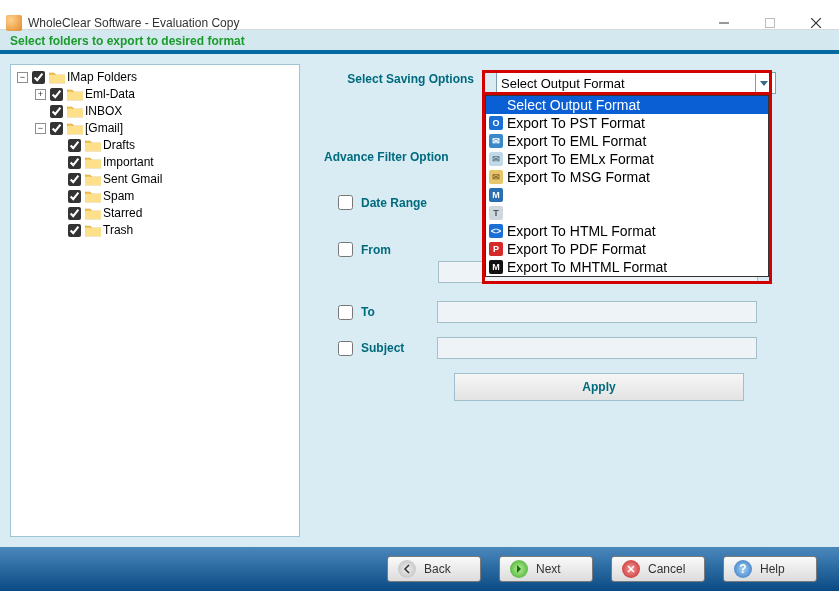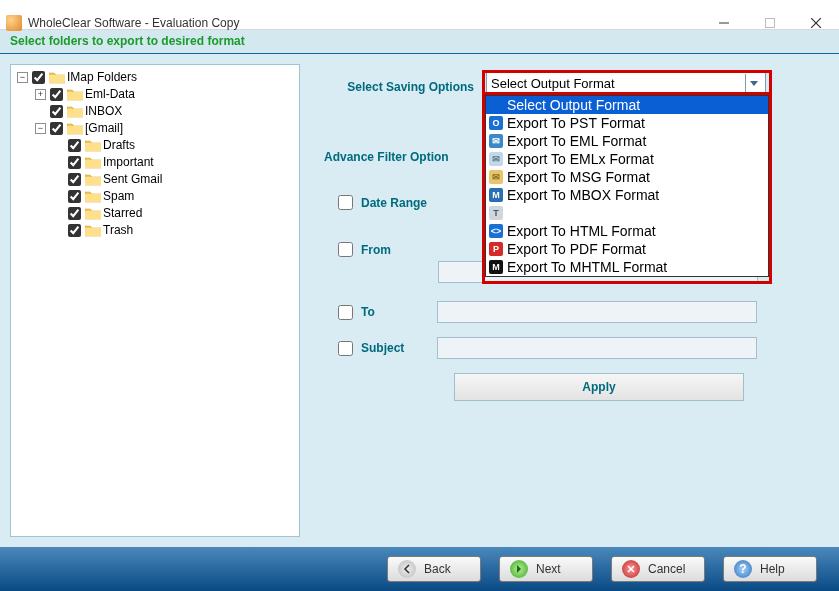--- a/index.html
+++ b/index.html
@@ -8,41 +8,41 @@
 
 .titlebar { height: 30px; background: #fff; display: flex; align-items: center; padding: 16px 0 0 6px; border-bottom: 1px solid #d7d7d7; }
 .titlebar .app-icon { width: 16px; height: 16px; margin-right: 6px; background: radial-gradient(circle at 30% 30%, #ffd28a, #e08a2e); border-radius: 2px; }
 .titlebar .title { color: #333; flex: 1; }
 .titlebar .win-controls { display: flex; }
 .titlebar .win-btn { width: 46px; height: 30px; display: flex; align-items: center; justify-content: center; color: #333; }
 .titlebar .win-btn svg { width: 10px; height: 10px; }
 .titlebar .win-btn.max { color: #a9a9a9; }
 
 
-.instruct { height: 24px; background: #d4e8ef; color: #1a9b2a; font-weight: bold; padding: 4px 10px; border-bottom: 1px solid #0369a1; }
+.instruct { height: 24px; background: #d4e8ef; color: #1a9b2a; font-weight: bold; padding: 4px 10px; border-bottom: 4px solid #0369a1; }
 
 
 .main { height: 493px; background: #d9ecf3; display: flex; padding: 10px 14px 10px 10px; gap: 24px; }
 
 
 .tree-panel { width: 290px; height: 473px; background: #fff; border: 1px solid #9fc4d3; overflow: auto; padding: 4px 0 0 6px; }
 .tree ul { list-style: none; padding-left: 18px; }
 .tree > ul { padding-left: 0; }
 .tree li { white-space: nowrap; line-height: 17px; position: relative; }
 .tree .row { display: flex; align-items: center; gap: 2px; }
 .expander { width: 11px; height: 11px; border: 1px solid #8e8e8e; display: inline-flex; align-items: center; justify-content: center; font-size: 9px; line-height: 1; color: #333; margin-right: 2px; background: #fff; }
 .expander.none { border: none; background: transparent; }
 .tree input[type="checkbox"] { width: 13px; height: 13px; margin: 0 2px 0 0; accent-color: #333; }
 .folder-icon { width: 16px; height: 13px; display: inline-block; }
 .folder-icon svg { width: 16px; height: 13px; display: block; }
 .tree-label { color: #000; }
 
 
 .form { flex: 1; padding-top: 8px; position: relative; }
-.form-row { display: flex; align-items: flex-end; gap: 6px; }
+.form-row { display: flex; align-items: flex-start; gap: 16px; }
 .form-label { color: #006a7d; font-weight: bold; width: 150px; text-align: left; }
 .saving-row { margin-bottom: 56px; }
 .saving-row .form-label { text-align: right; margin-right: 6px; }
 
 .select-box { position: relative; width: 280px; height: 22px; border: 1px solid #7a9fb0; background: #fff; display: flex; align-items: center; padding: 0 4px; }
 .select-box .sel-text { flex: 1; color: #000; font-size: 13px; }
 .select-box .sel-arrow { width: 16px; height: 18px; border-left: 1px solid #7a9fb0; display: flex; align-items: center; justify-content: center; }
 .select-box .sel-arrow svg { width: 8px; height: 5px; }
 
 .highlight-frame { position: absolute; border: 3px solid #d30000; pointer-events: none; }
@@ -275,21 +275,20 @@
       <div class="opt">
           <span class="opt-ico" style="background:#c2d8e6;color:#5a7a8e">✉</span>
           <span>Export To EMLx Format</span>
         </div>
       <div class="opt">
           <span class="opt-ico" style="background:#e6c56b;color:#8a6a2a">✉</span>
           <span>Export To MSG Format</span>
         </div>
       <div class="opt">
           <span class="opt-ico" style="background:#2b6fb3">M</span>
-          <span>Export To MBOX Format</span>
         </div>
       <div class="opt">
           <span class="opt-ico" style="background:#cfd6dc;color:#4a5a6a">T</span>
         </div>
       <div class="opt">
           <span class="opt-ico" style="background:#1a6fd4">&lt;&gt;</span>
           <span>Export To HTML Format</span>
         </div>
       <div class="opt">
           <span class="opt-ico" style="background:#d62a2a">P</span>

